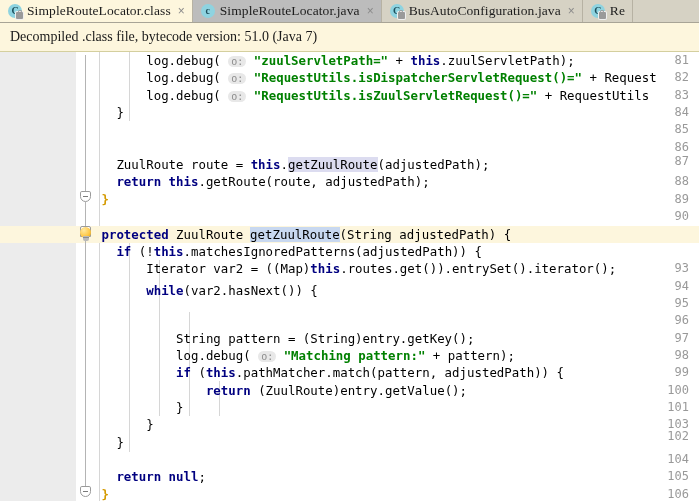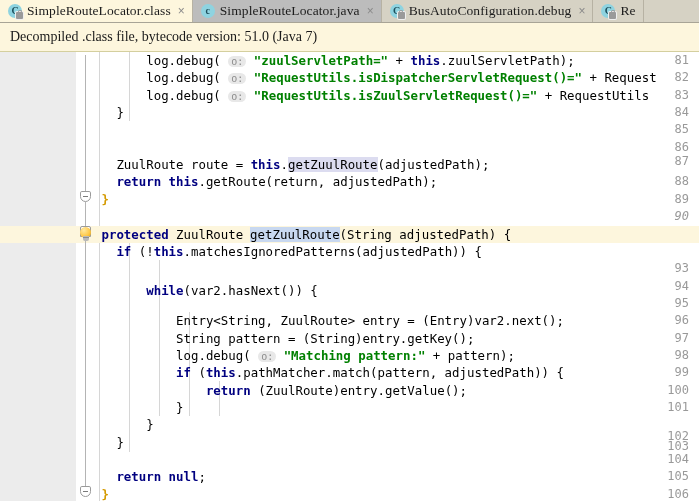--- a/index.html
+++ b/index.html
@@ -222,21 +222,21 @@
       <span class="tab-label">SimpleRouteLocator.java</span>
       <span class="tab-close">×</span>
     </div>
 
     <div class="tab plain">
       <span class="cicon">
         <span class="disc"></span>
           <span class="letter">C</span>
           <span class="lock"></span>
       </span>
-      <span class="tab-label">BusAutoConfiguration.debug</span>
+      <span class="tab-label">BusAutoConfiguration.java</span>
       <span class="tab-close">×</span>
     </div>
 
     <div class="tab plain">
       <span class="cicon">
         <span class="disc"></span>
           <span class="letter">C</span>
           <span class="lock"></span>
       </span>
       <span class="tab-label">Re</span>
@@ -257,34 +257,34 @@
     <div>
       <div class="lineno" style="top:0px;">81</div>
       <div class="lineno" style="top:17.35px;">82</div>
       <div class="lineno" style="top:34.7px;">83</div>
       <div class="lineno" style="top:52.05px;">84</div>
       <div class="lineno" style="top:69.4px;">85</div>
       <div class="lineno" style="top:86.75px;">86</div>
       <div class="lineno" style="top:101px;text-align:center;">87</div>
       <div class="lineno" style="top:121.45px;">88</div>
       <div class="lineno" style="top:138.8px;">89</div>
-      <div class="lineno" style="top:156.15px;font-style:italic;">90</div>
+      <div class="lineno" style="top:156.15px;">90</div>
       <div class="lineno" style="top:173.5px;">91</div>
       <div class="lineno" style="top:174px;font-family:Liberation Serif, serif;">92</div>
       <div class="lineno" style="top:208.2px;">93</div>
       <div class="lineno" style="top:225.55px;">94</div>
       <div class="lineno" style="top:242.9px;">95</div>
       <div class="lineno" style="top:260.25px;">96</div>
       <div class="lineno" style="top:277.6px;">97</div>
       <div class="lineno" style="top:294.95px;">98</div>
       <div class="lineno" style="top:312.3px;">99</div>
       <div class="lineno" style="top:329.65px;">100</div>
       <div class="lineno" style="top:347px;">101</div>
       <div class="lineno" style="top:364.35px;margin-top:12px;">102</div>
-      <div class="lineno" style="top:386px;">103</div>
+      <div class="lineno" style="top:364px;">103</div>
       <div class="lineno" style="top:399.05px;">104</div>
       <div class="lineno" style="top:416.4px;">105</div>
       <div class="lineno" style="top:433.75px;">106</div>
     </div>
 
     <div style="position:absolute;left:76px;top:0;width:18px;height:450px;">
       <div class="foldline" style="top:3px;height:136px;"></div>
       <div class="fold end" style="top:139px;"></div>
       <div class="foldline" style="top:150px;height:24px;"></div>
       <div class="fold start" style="top:174px;"></div>
@@ -313,35 +313,35 @@
       <div class="code" style="top:17.35px;"><span>       log.debug( </span><span class="hint">o:</span><span> </span><span class="str">"RequestUtils.isDispatcherServletRequest()="</span><span> + Request</span></div>
 
       <div class="code" style="top:34.7px;"><span>       log.debug( </span><span class="hint">o:</span><span> </span><span class="str">"RequestUtils.isZuulServletRequest()="</span><span> + RequestUtils</span></div>
 
       <div class="code" style="top:52.05px;"><span>   }</span></div>
       <div class="code" style="top:69.4px;"><span> </span></div>
 
 
       <div class="code" style="top:104.1px;"><span>   ZuulRoute route = </span><span class="kw">this</span><span>.</span><span class="usage">getZuulRoute</span><span>(adjustedPath);</span></div>
 
-      <div class="code" style="top:121.45px;"><span>   </span><span class="kw">return this</span><span>.getRoute(return, adjustedPath);</span></div>
+      <div class="code" style="top:121.45px;"><span>   </span><span class="kw">return this</span><span>.getRoute(route, adjustedPath);</span></div>
 
       <div class="code" style="top:138.8px;"><span> </span><span class="brace-match">}</span></div>
       <div class="code" style="top:156.15px;"><span> </span></div>
 
       <div class="code" style="top:173.5px;"><span> </span><span class="kw">protected</span><span> ZuulRoute </span><span class="caret"></span><span class="sel">getZuulRoute</span><span>(String adjustedPath) {</span></div>
 
       <div class="code" style="top:190.85px;"><span>   </span><span class="kw">if</span><span> (!</span><span class="kw">this</span><span>.matchesIgnoredPatterns(adjustedPath)) {</span></div>
 
+      <div class="code" style="top:208.2px;"><span>       Iterator var2 = ((Map)</span><span class="kw">this</span><span>.routes.get()).entrySet().iterator();</span></div>
 
       <div class="code" style="top:225.55px;"><span> </span></div>
 
       <div class="code" style="top:230px;text-align:center;"><span>       </span><span class="kw">while</span><span>(var2.hasNext()) {</span></div>
 
-      <div class="code" style="top:260.25px;"><span>           Entry&lt;String, ZuulRoute&gt; entry = (Entry)var2.next();</span></div>
 
       <div class="code" style="top:277.6px;"><span>           String pattern = (String)entry.getKey();</span></div>
 
       <div class="code" style="top:294.95px;"><span>           log.debug( </span><span class="hint">o:</span><span> </span><span class="str">"Matching pattern:"</span><span> + pattern);</span></div>
 
       <div class="code" style="top:312.3px;"><span>           </span><span class="kw">if</span><span> (</span><span class="kw">this</span><span>.pathMatcher.match(pattern, adjustedPath)) {</span></div>
 
       <div class="code" style="top:329.65px;"><span>               </span><span class="kw">return</span><span> (ZuulRoute)entry.getValue();</span></div>
 
       <div class="code" style="top:347px;"><span>           }</span></div>

